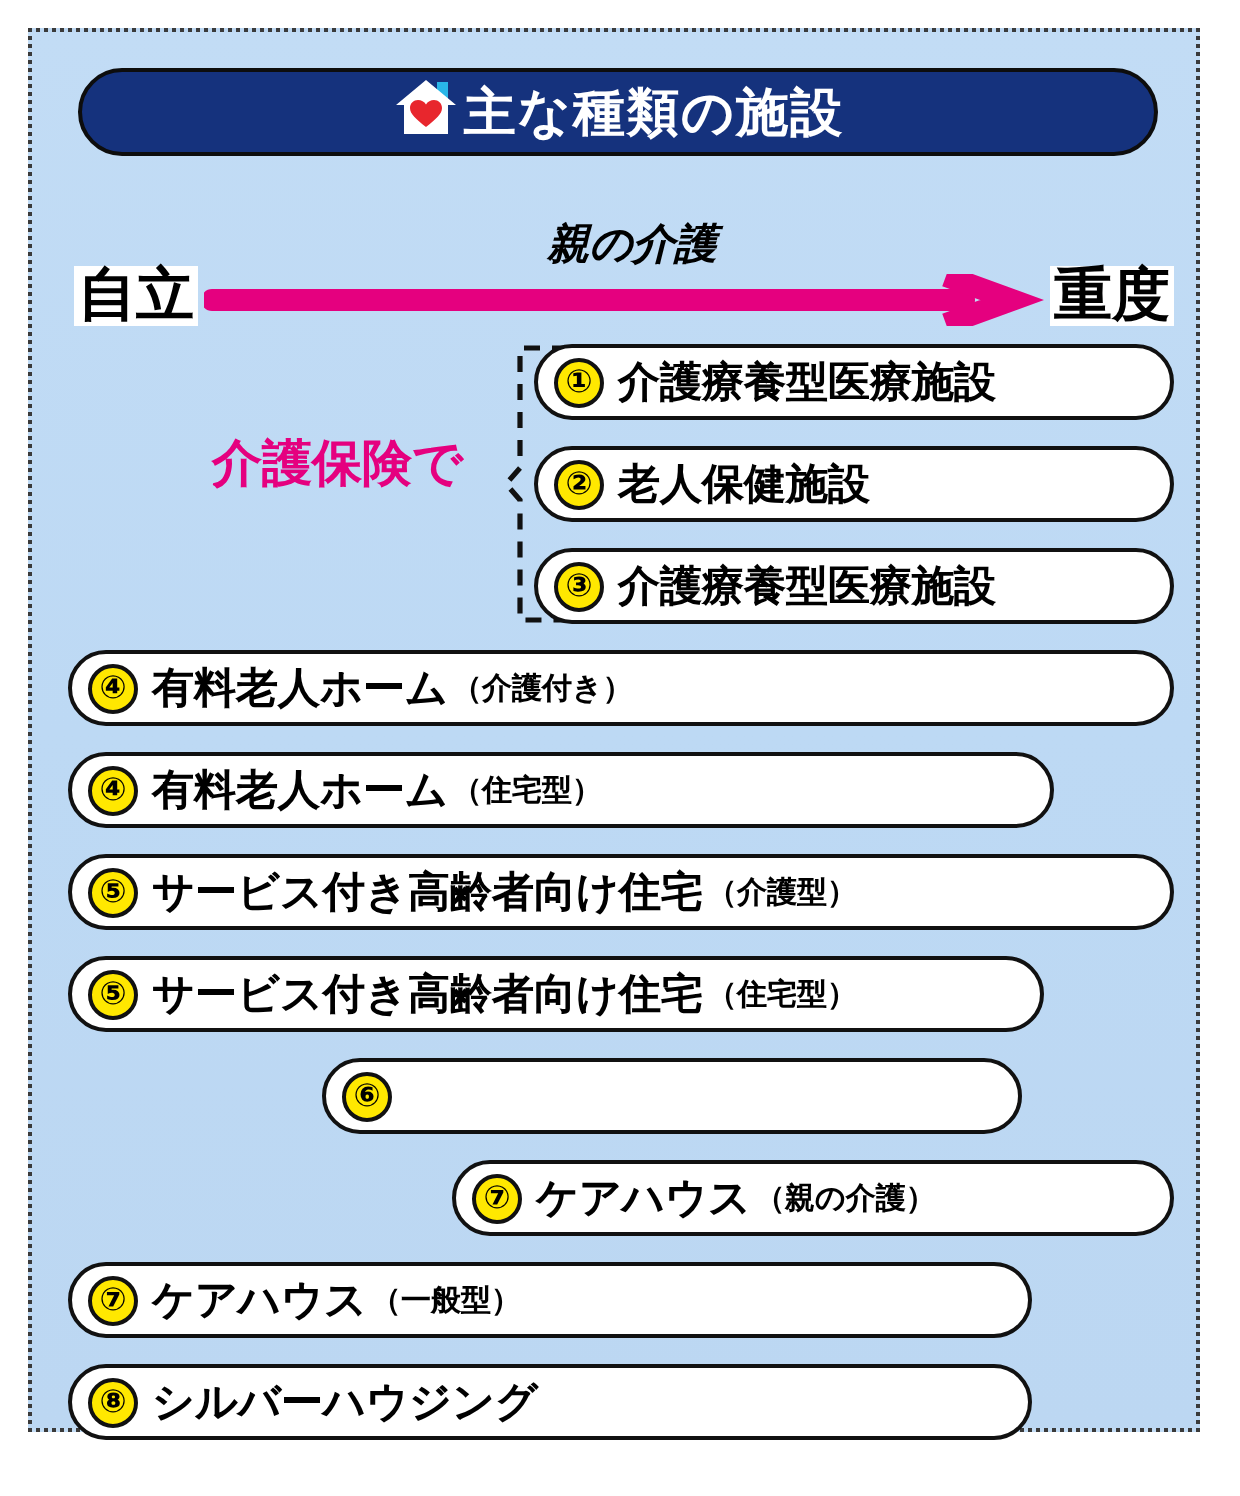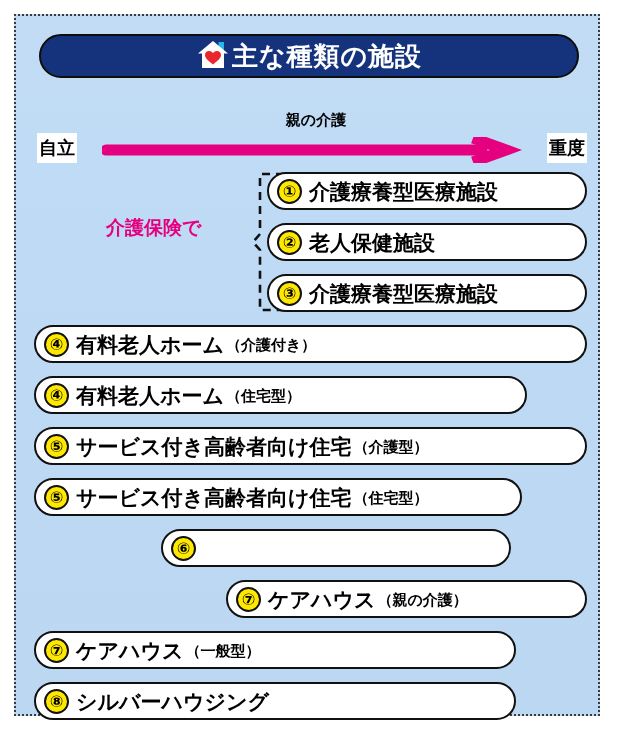--- a/index.html
+++ b/index.html
@@ -58,39 +58,40 @@
   }
   .house-icon { display: block; }
 
   
   .axis-caption {
     position: absolute;
     top: 96px;
     left: 0;
     width: 586px;
     text-align: center;
-    font-size: 15px;
-    font-weight: bold;
-    color: #000000;
-    line-height: 1;
+    font-size: 21px;
+    font-weight: bold;
+    color: #000000;
+    line-height: 1;
+    font-style: italic;
   }
   .axis-caption span { padding-left: 14px; }
 
   .axis-row {
     position: absolute;
     left: 0;
     top: 115px;
     width: 586px;
     height: 36px;
   }
   .axis-label {
     position: absolute;
     top: 2px;
     background: #ffffff;
-    font-size: 18px;
+    font-size: 29px;
     font-weight: bold;
     color: #000000;
     line-height: 30px;
     padding: 0 2px;
     white-space: nowrap;
   }
   .axis-label.left  { left: 21px; }
   .axis-label.right { right: 15px; margin-left: 16px; }
   .arrow-svg {
     position: absolute;
@@ -106,21 +107,21 @@
     width: 34px;
     height: 140px;
   }
 
   
   .note {
     position: absolute;
     left: 90px;
     top: 200px;
     width: 150px;
-    font-size: 19px;
+    font-size: 25px;
     font-weight: bold;
     color: #e5007f;
     line-height: 1.28;
     text-align: left;
   }
 
   
   .rows {
     position: absolute;
     left: 0;

